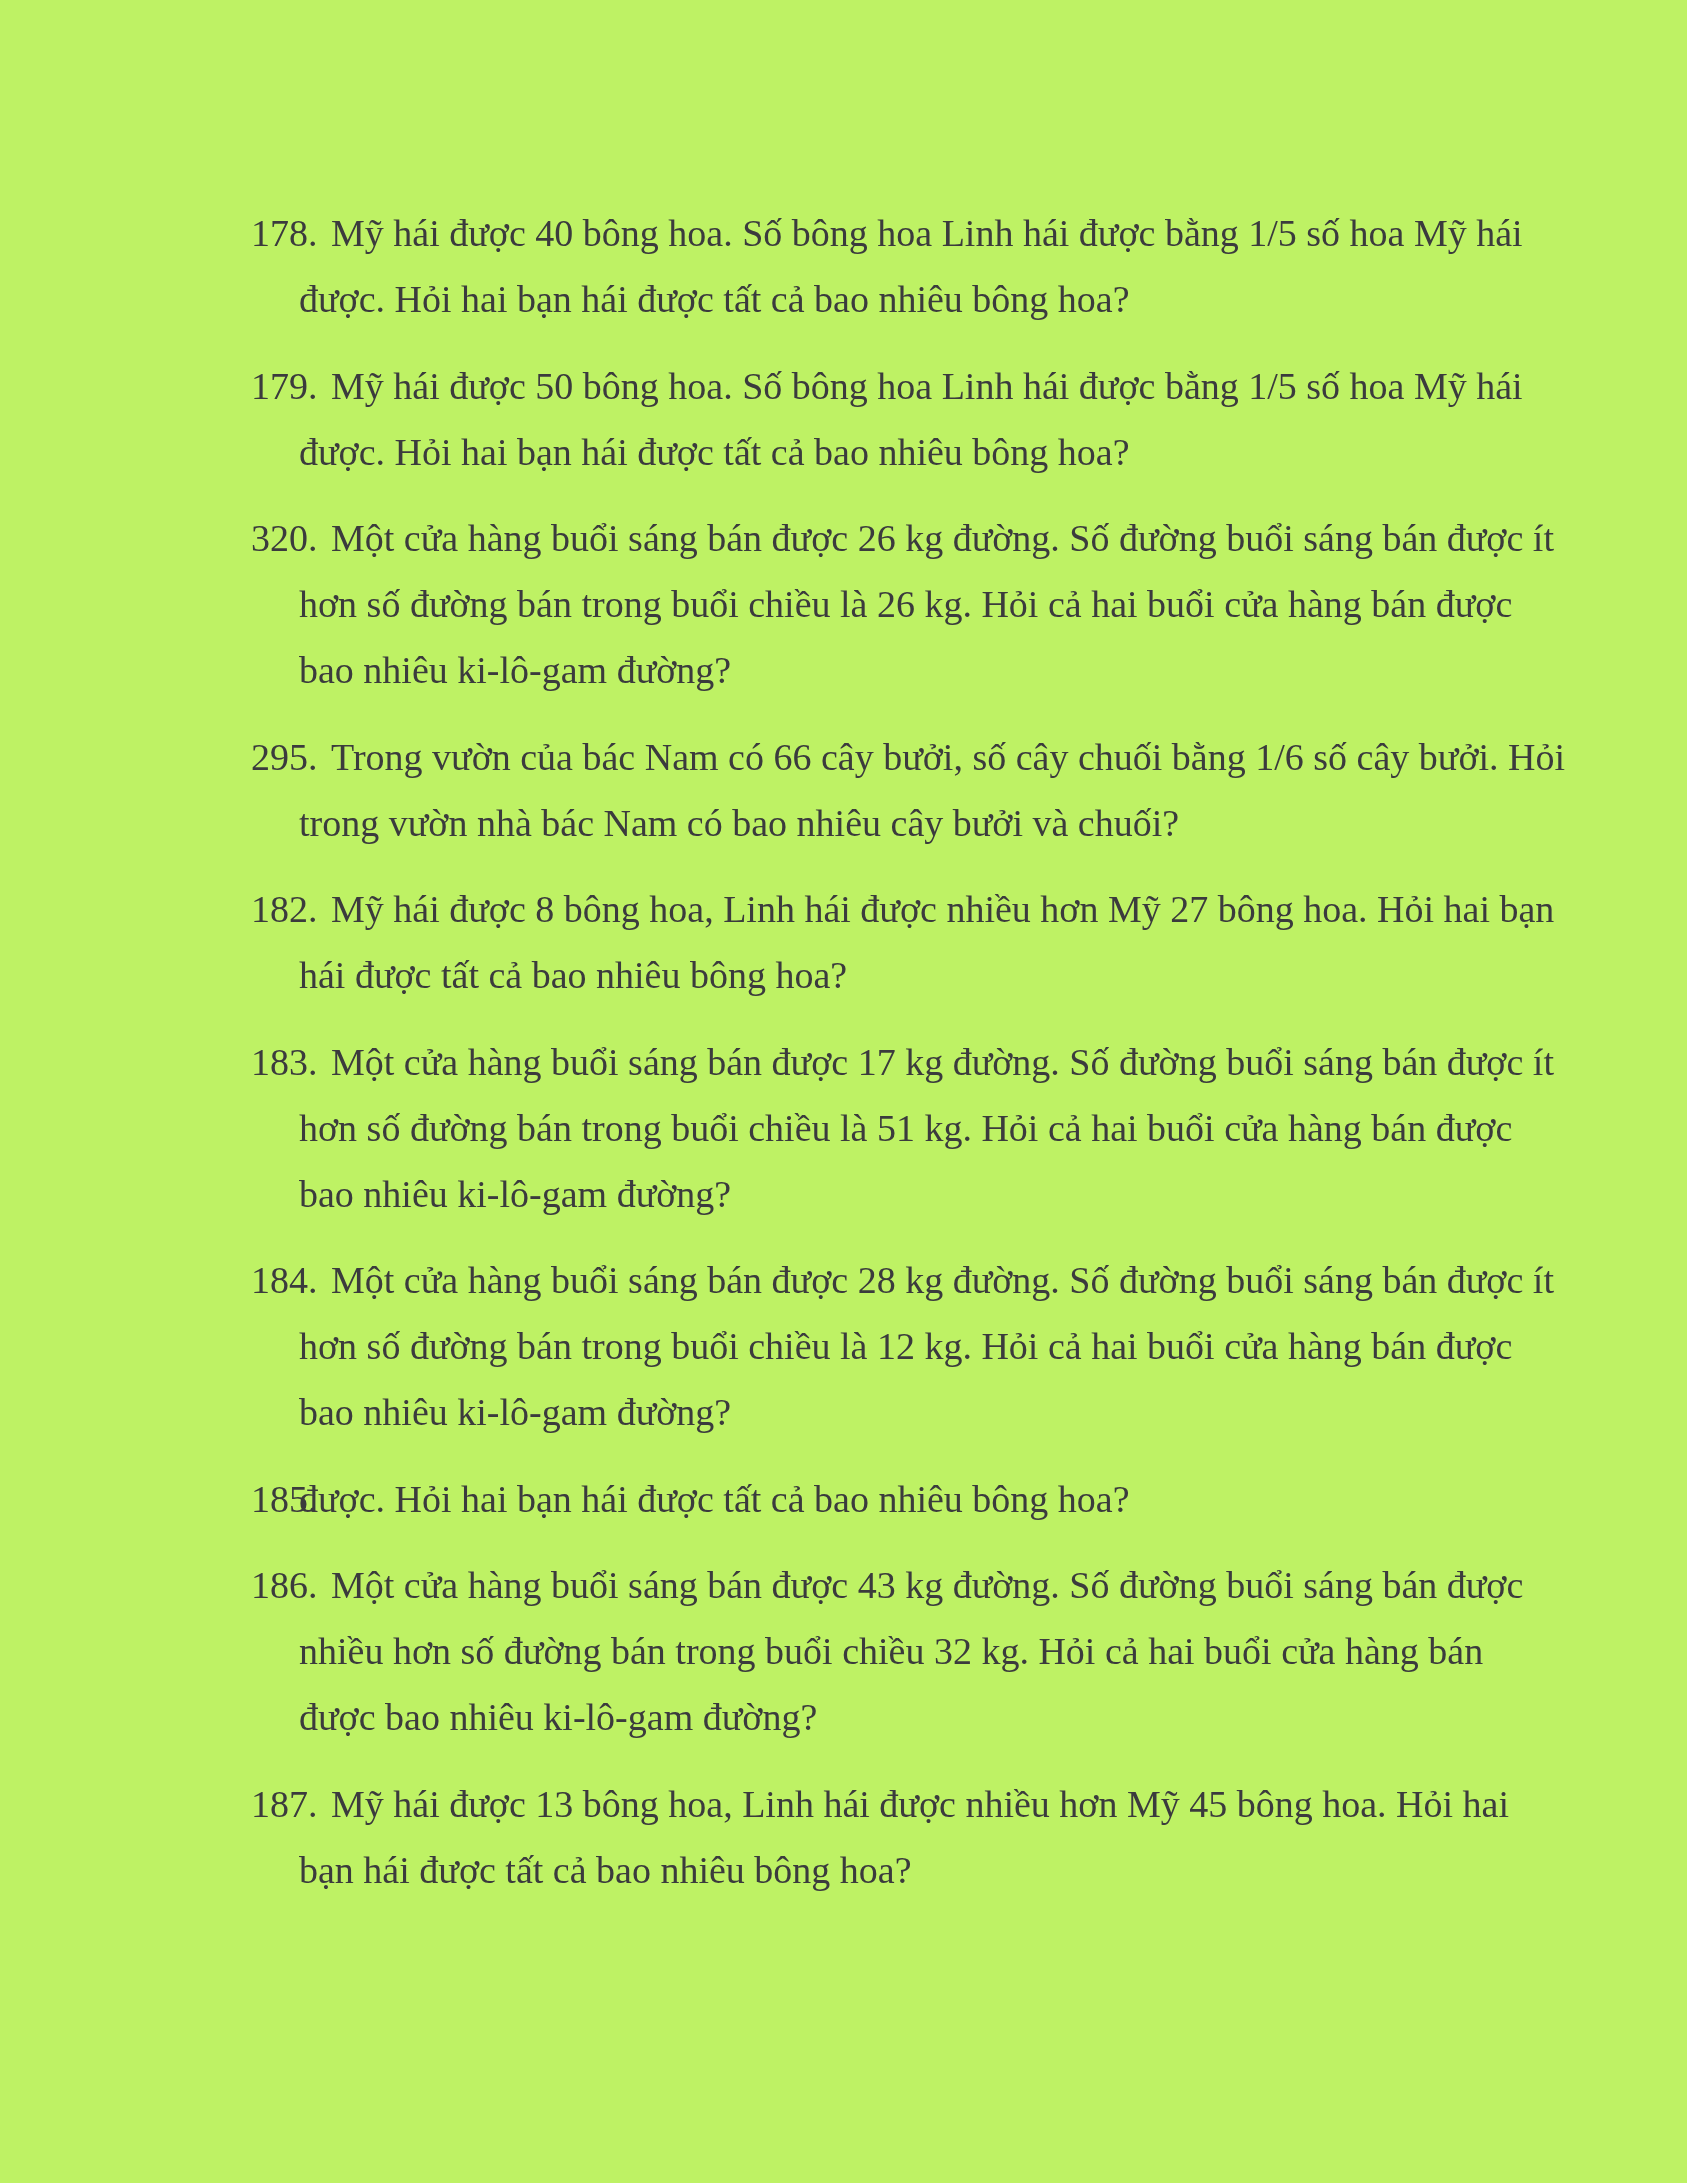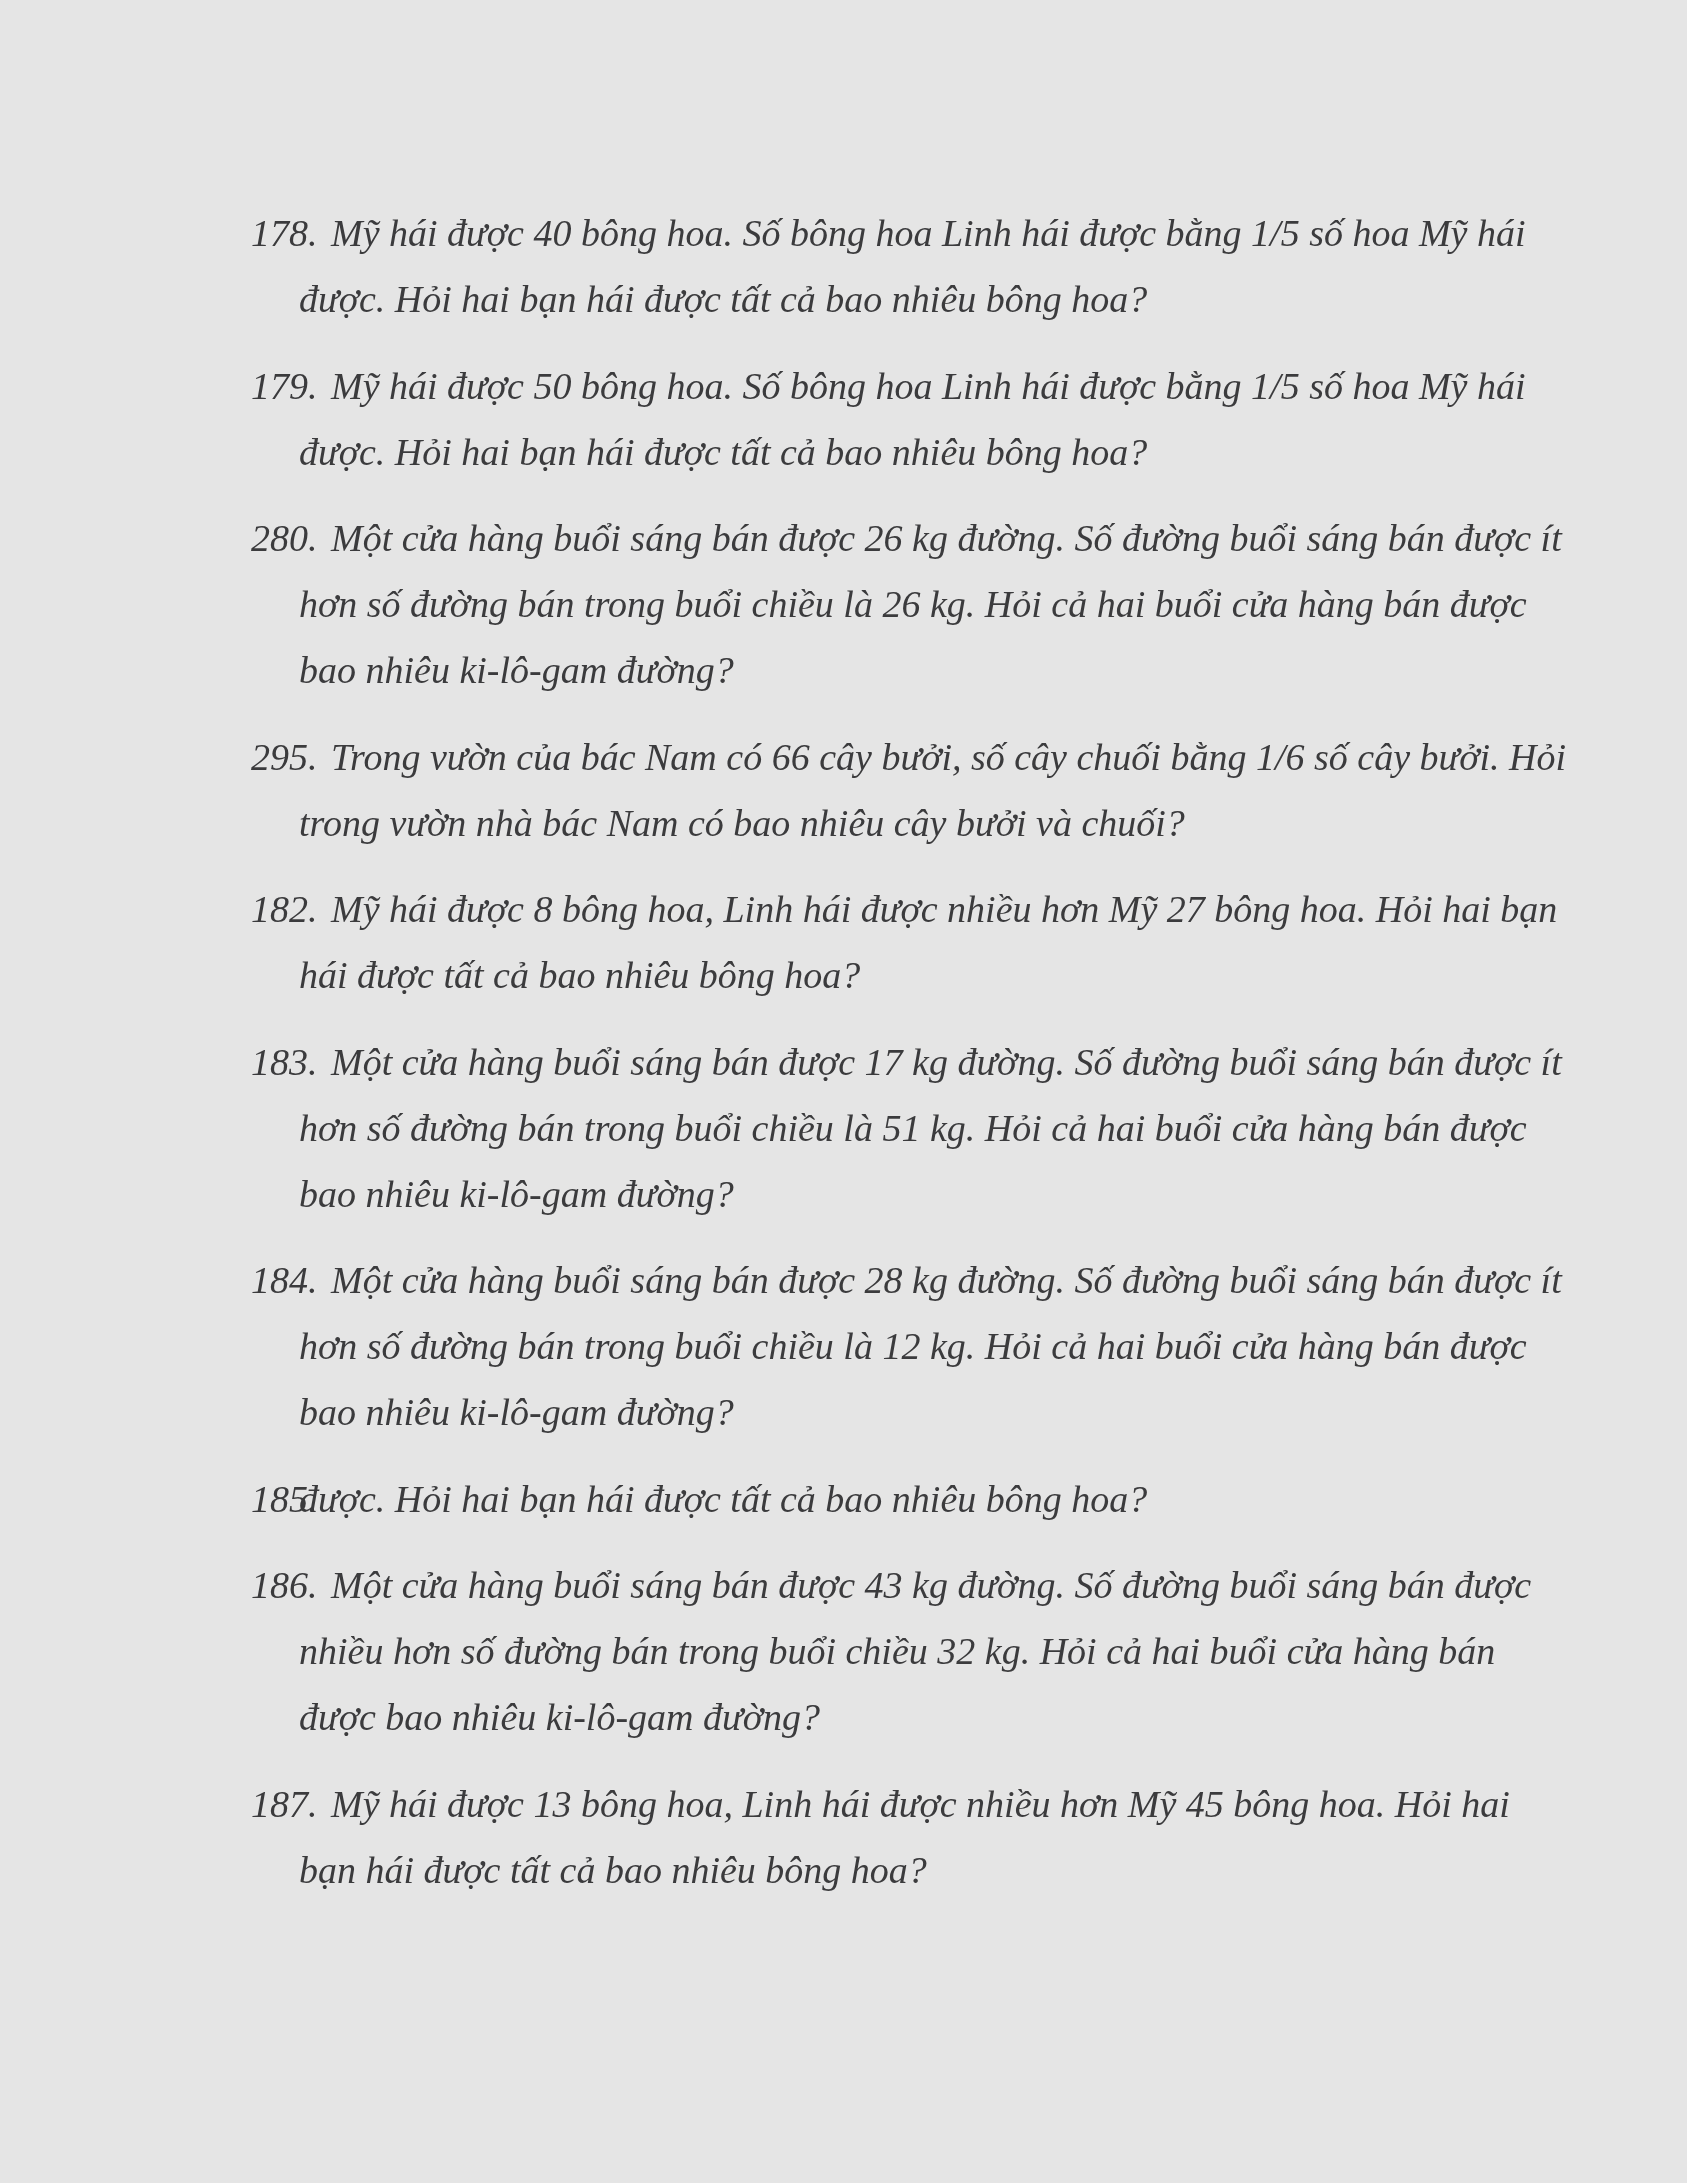--- a/index.html
+++ b/index.html
@@ -4,25 +4,24 @@
 <style>
   html, body {
     margin: 0;
     padding: 0;
     background: #ffffff;
   }
   .page {
     position: relative;
     width: 1687px;
     height: 2183px;
-    background: #e5e5e5;
+    background: #bef264;
     overflow: hidden;
     font-family: "Liberation Serif", "DejaVu Serif", serif;
     color: #3b3b3d;
-    font-style: italic;
   }
   .content {
     position: absolute;
     left: 299px;
     top: 200px;
     width: 1178px;
   }
   .problem {
     position: relative;
     margin: 0 0 20.5px 0;
@@ -55,21 +54,21 @@
       <div class="line">được. Hỏi hai bạn hái được tất cả bao nhiêu bông hoa?</div>
     </div>
 
     <div class="problem">
       <span class="problem-number">179.</span>
       <div class="line first">Mỹ hái được 50 bông hoa. Số bông hoa Linh hái được bằng 1/5 số hoa Mỹ hái</div>
       <div class="line">được. Hỏi hai bạn hái được tất cả bao nhiêu bông hoa?</div>
     </div>
 
     <div class="problem">
-      <span class="problem-number">280.</span>
+      <span class="problem-number">320.</span>
       <div class="line first">Một cửa hàng buổi sáng bán được 26 kg đường. Số đường buổi sáng bán được ít</div>
       <div class="line">hơn số đường bán trong buổi chiều là 26 kg. Hỏi cả hai buổi cửa hàng bán được</div>
       <div class="line">bao nhiêu ki-lô-gam đường?</div>
     </div>
 
     <div class="problem">
       <span class="problem-number">295.</span>
       <div class="line first">Trong vườn của bác Nam có 66 cây bưởi, số cây chuối bằng 1/6 số cây bưởi. Hỏi</div>
       <div class="line">trong vườn nhà bác Nam có bao nhiêu cây bưởi và chuối?</div>
     </div>

